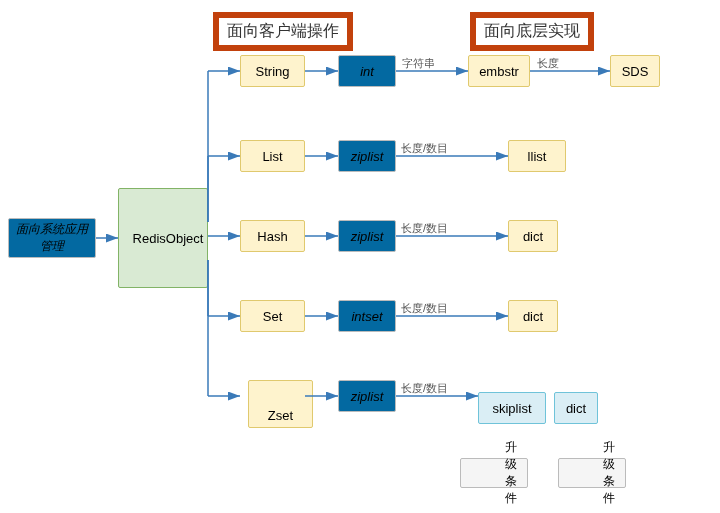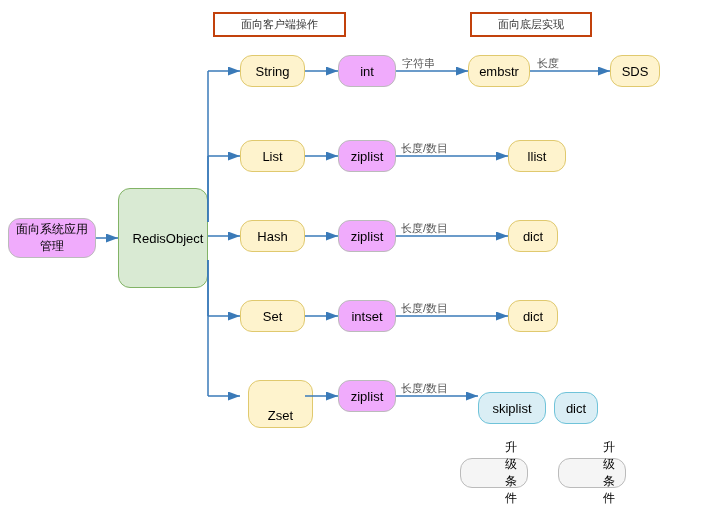--- a/index.html
+++ b/index.html
@@ -17,43 +17,43 @@
       width: 720px;
       height: 513px;
     }
     .box {
       position: absolute;
       display: flex;
       align-items: center;
       justify-content: center;
       text-align: center;
       border: 1px solid #aaa;
-      border-radius: 12px;
+      border-radius: 2px;
       font-size: 13px;
       padding: 4px 6px;
     }
-    .box-white { background: #f0abfc; border: 1px solid #bbb; }
+    .box-white { background: #0369a1; border: 1px solid #bbb; font-style: italic; }
     .box-yellow { background: #fef3cd; border: 1px solid #e0c96e; }
     .box-green { background: #d9ead3; border: 1px solid #82b366; }
     .box-blue-light { background: #daeef5; border: 1px solid #6fc3d9; margin-top: 12px; }
     .box-gray { background: #f5f5f5; border: 1px solid #bbb; padding-left: 40px; }
 
     svg.arrows {
       position: absolute;
       top: 0; left: 0;
       width: 720px;
       height: 513px;
       pointer-events: none;
     }
     .label-top {
       position: absolute;
-      font-size: 11px;
+      font-size: 16px;
       color: #333;
-      border: 2px solid #c2410c;
-      padding: 3px 26px;
+      border: 6px solid #c2410c;
+      padding: 3px 8px;
       background: #fff;
       white-space: nowrap;
     }
   </style>
 </head>
 <body>
 
 <div class="diagram">
 
   <div class="label-top" style="left:213px; top:12px;">面向客户端操作</div>

